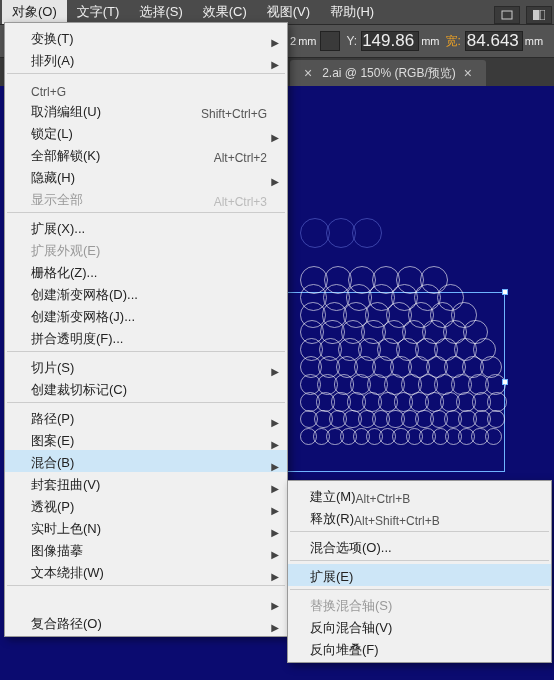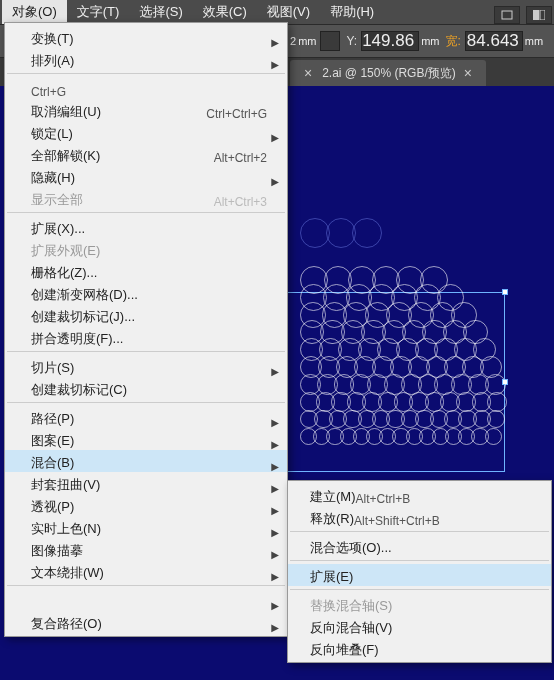--- a/index.html
+++ b/index.html
@@ -403,21 +403,21 @@
     <div class="row">
       <span class="label">排列(A)</span>
       <span class="arrow">▶</span>
     </div>
     <div class="sep"></div>
     <div class="row">
       <span class="shortcut">Ctrl+G</span>
     </div>
     <div class="row">
       <span class="label">取消编组(U)</span>
-      <span class="shortcut">Ctrl+Ctrl+G</span>
+      <span class="shortcut">Shift+Ctrl+G</span>
     </div>
     <div class="row">
       <span class="label">锁定(L)</span>
       <span class="arrow">▶</span>
     </div>
     <div class="row">
       <span class="label">全部解锁(K)</span>
       <span class="shortcut">Alt+Ctrl+2</span>
     </div>
     <div class="row">
@@ -435,21 +435,21 @@
     <div class="row disabled">
       <span class="label">扩展外观(E)</span>
     </div>
     <div class="row">
       <span class="label">栅格化(Z)...</span>
     </div>
     <div class="row">
       <span class="label">创建渐变网格(D)...</span>
     </div>
     <div class="row">
-      <span class="label">创建裁切标记(J)...</span>
+      <span class="label">创建渐变网格(J)...</span>
     </div>
     <div class="row">
       <span class="label">拼合透明度(F)...</span>
     </div>
     <div class="sep"></div>
     <div class="row">
       <span class="label">切片(S)</span>
       <span class="arrow">▶</span>
     </div>
     <div class="row">

